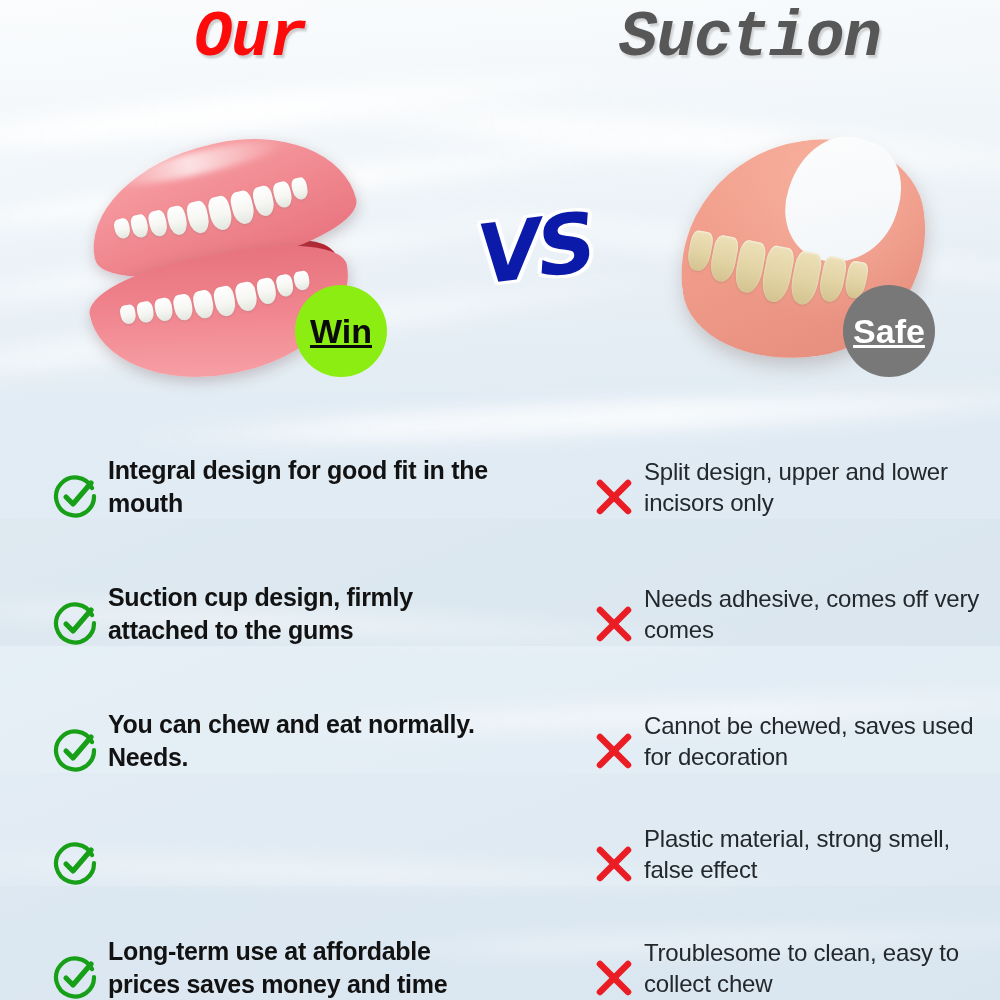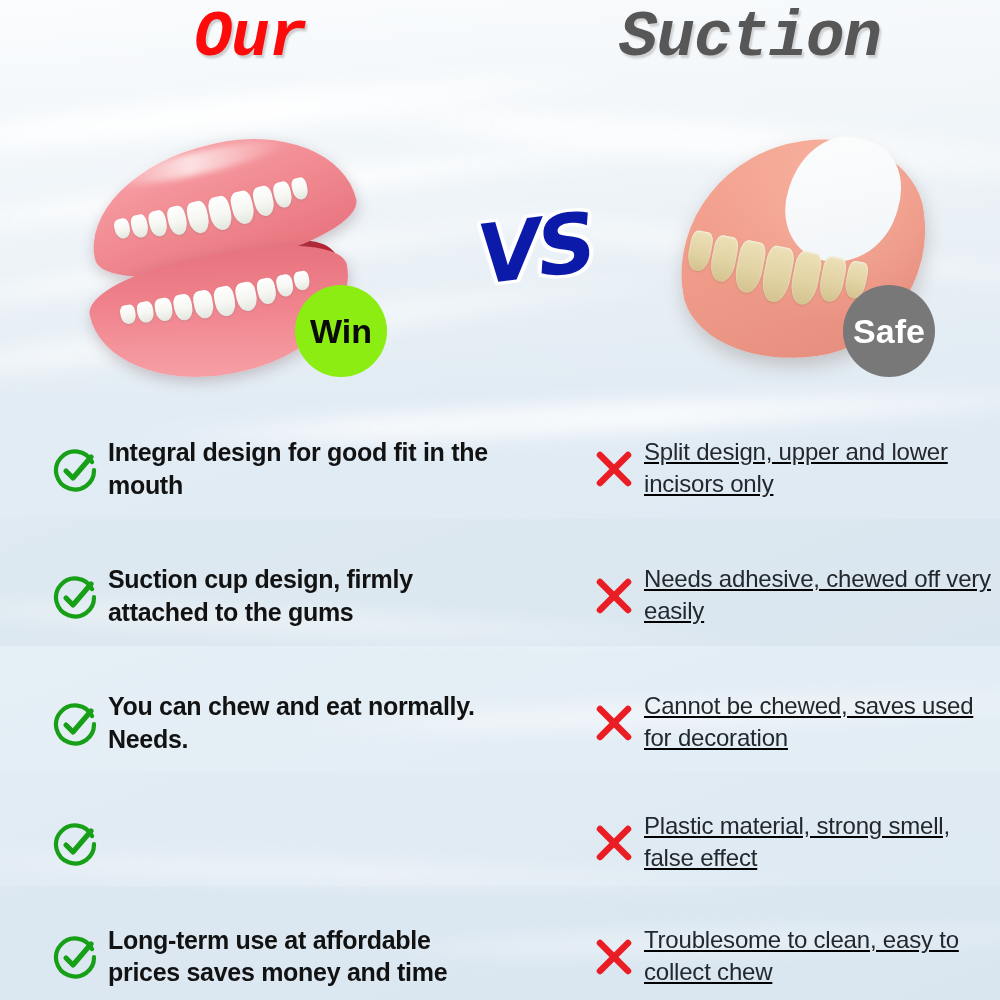--- a/index.html
+++ b/index.html
@@ -157,20 +157,21 @@
 
   
   .badge {
     position: absolute;
     border-radius: 50%;
     display: flex;
     align-items: center;
     justify-content: center;
     font-weight: bold;
     line-height: 1;
+    text-decoration: underline;
   }
   .badge-win {
     left: 295px; top: 285px; width: 92px; height: 92px;
     background: #8ced12;
     color: #0a0a0a;
     font-size: 34px;
   }
   .badge-fail {
     left: 843px; top: 285px; width: 92px; height: 92px;
     background: #787878;
@@ -203,24 +204,24 @@
     position: relative;
     display: flex;
     width: 1000px;
   }
   .row-h127 { height: 127px; }
   .row-h113 { height: 113px; }
   .row-h114 { height: 114px; }
 
   .cell {
     display: flex;
-    align-items: center;
+    align-items: flex-end;
   }
   .cell-left  { width: 500px; padding: 26px 0 0 52px; box-sizing: border-box; }
-  .cell-right { width: 500px; padding: 24px 8px 0 92px; box-sizing: border-box; text-decoration: underline; }
+  .cell-right { width: 500px; padding: 24px 8px 0 92px; box-sizing: border-box; }
 
   .icon-wrap {
     flex: 0 0 auto;
     width: 46px;
     height: 46px;
     margin-right: 10px;
     margin-top: 2px;
   }
   .icon-wrap svg { display: block; }
 
@@ -355,21 +356,21 @@
         </span>
         <span class="feat-text-left">Suction cup design, firmly attached to the gums</span>
       </div>
       <div class="cell cell-right">
         <span class="icon-wrap">
           <svg width="44" height="44" viewBox="0 0 44 44">
             <path d="M8 8 Q22 22 36 36" stroke="#ea1c24" stroke-width="6.5" stroke-linecap="round" fill="none"></path>
             <path d="M36 8 Q22 22 8 36" stroke="#ea1c24" stroke-width="6.5" stroke-linecap="round" fill="none"></path>
           </svg>
         </span>
-        <span class="feat-text-right">Needs adhesive, chewed off very easily</span>
+        <span class="feat-text-right">Needs adhesive, comes off very comes</span>
       </div>
     </div>
 
     <div class="row row-h127">
       <div class="cell cell-left">
         <span class="icon-wrap">
           <svg width="46" height="46" viewBox="0 0 46 46">
             <path d="M40 15 A19 19 0 1 0 42 23" fill="none" stroke="#17a017" stroke-width="4.2" stroke-linecap="round"></path>
             <path d="M14 24 L21 31 L39 10" fill="none" stroke="#17a017" stroke-width="5.2" stroke-linecap="round" stroke-linejoin="round"></path>
           </svg>

